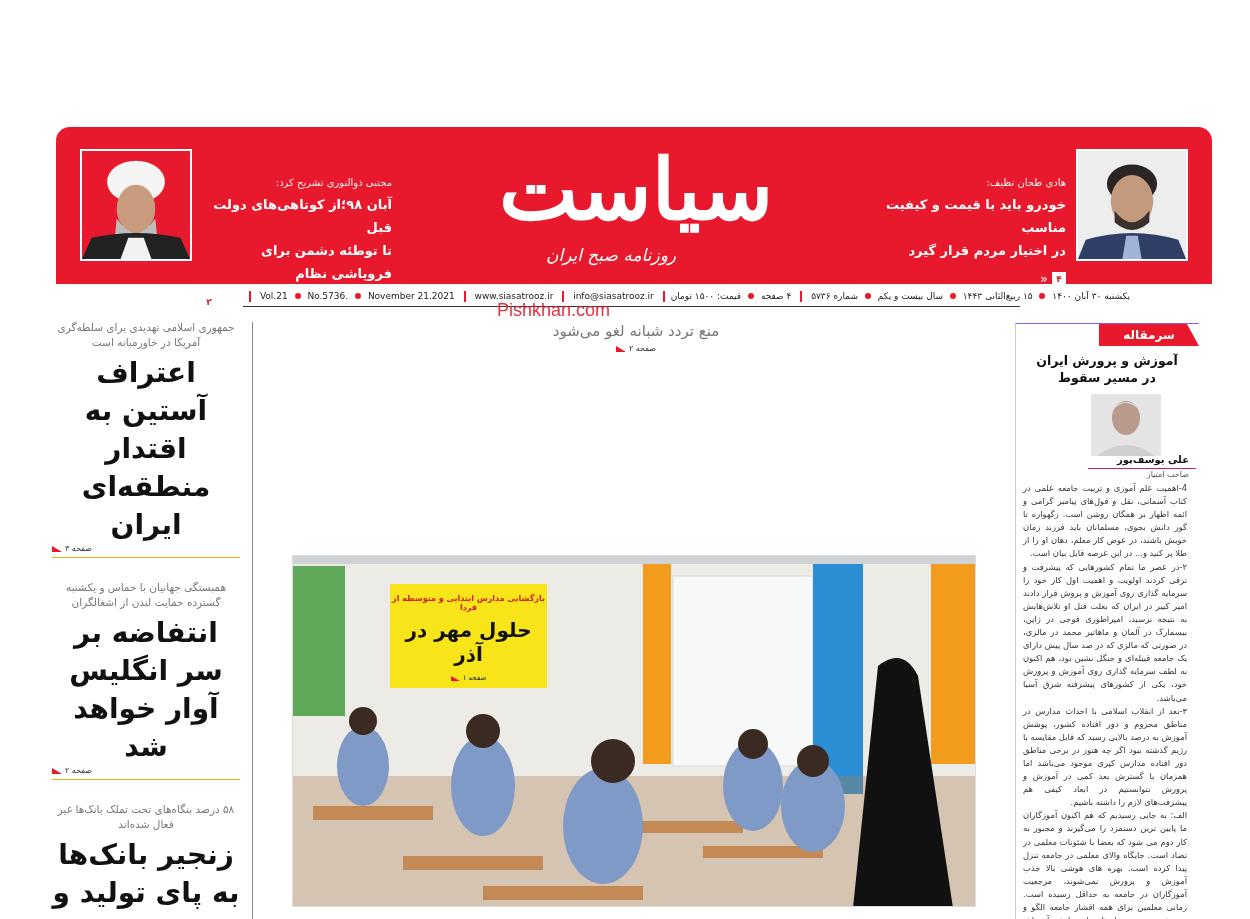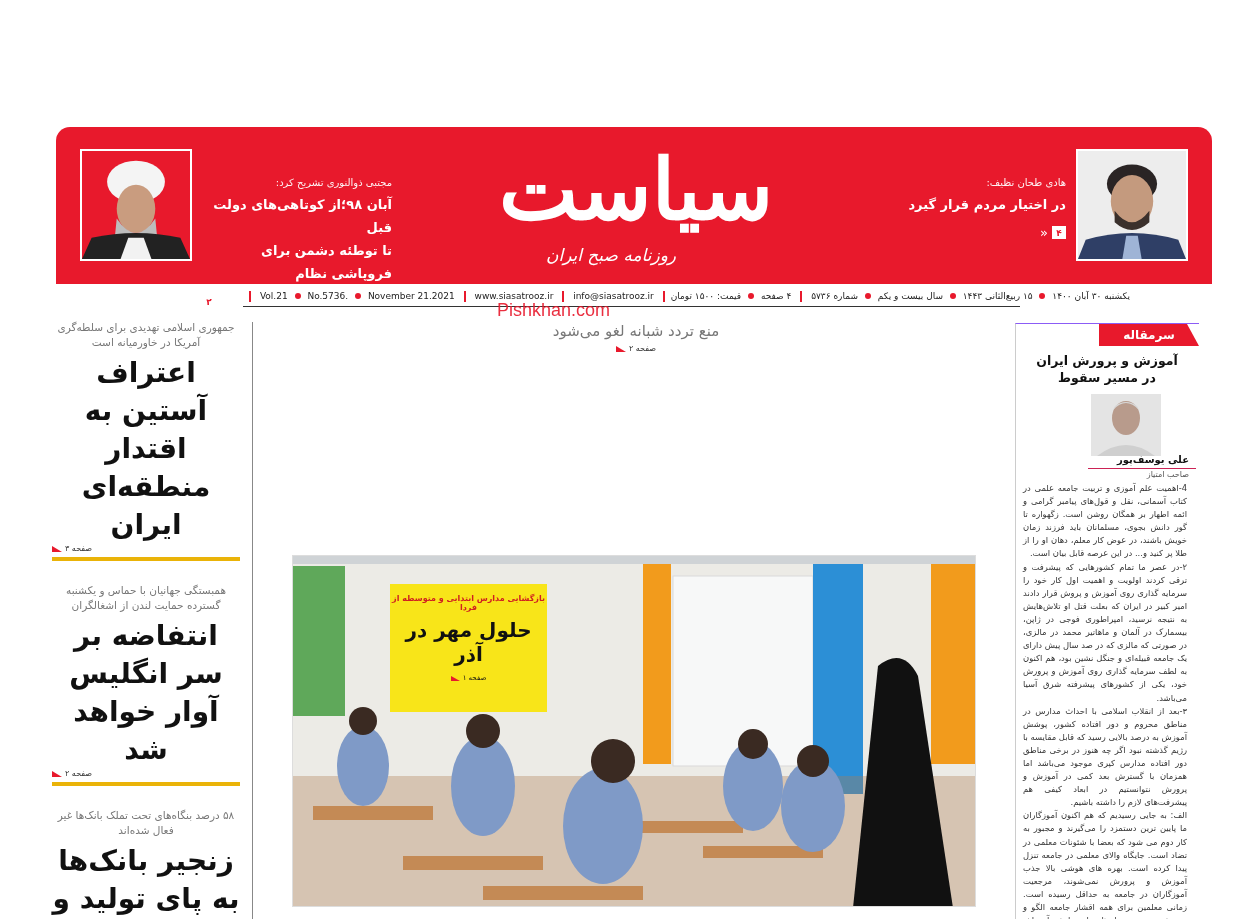--- a/index.html
+++ b/index.html
@@ -33,36 +33,36 @@
   .info-line { position: absolute; left: 243px; top: 288px; width: 777px; height: 16px; display: flex; align-items: center; font-size: 9px; color: #222; }
   .info-line .rtl { direction: rtl; margin-left: auto; white-space: nowrap; }
   .info-line .ltr { direction: ltr; white-space: nowrap; }
   .dot { display: inline-block; width: 6px; height: 6px; border-radius: 50%; background: #e8192c; margin: 0 4px; vertical-align: middle; }
   .bar { display: inline-block; width: 2px; height: 11px; background: #e8192c; margin: 0 6px; vertical-align: middle; }
   .rule { position: absolute; left: 243px; top: 306px; width: 777px; height: 1px; background: #333; }
   .watermark { position: absolute; left: 497px; top: 300px; font-family: "Liberation Sans", sans-serif; font-size: 18px; color: #e8192c; opacity: .9; }
 
   
   .left-col { position: absolute; left: 52px; top: 320px; width: 188px; direction: rtl; text-align: center; }
-  .story { border-bottom: 4px solid #eab308; padding-bottom: 4px; margin-bottom: 22px; }
+  .story { border-bottom: 1px solid #eab308; padding-bottom: 4px; margin-bottom: 22px; }
   .kicker { font-size: 10.5px; color: #777; line-height: 15px; }
   .headline { font-size: 28px; font-weight: bold; line-height: 38px; color: #111; margin-top: 4px; letter-spacing: -1px; }
   .page-ref { display: flex; align-items: center; gap: 3px; direction: ltr; justify-content: flex-start; font-size: 8px; color: #333; }
   .page-ref .tri { width: 0; height: 0; border-left: 10px solid #e8192c; border-top: 6px solid transparent; }
   .col-divider { position: absolute; left: 252px; top: 322px; width: 1px; height: 597px; background: #888; }
 
   
   .center { position: absolute; left: 292px; top: 320px; width: 688px; direction: rtl; text-align: center; }
   .center-kicker { font-size: 15px; color: #777; margin-top: 2px; }
   .main-head { font-size: 62px; font-weight: bold; line-height: 86px; color: #111; letter-spacing: -3px; margin-top: 6px; }
   .center .page-ref { justify-content: center; margin-top: 4px; }
 
   .photo { position: absolute; left: 292px; top: 555px; width: 684px; height: 352px; background: #e9eaea; overflow: hidden; border: 1px solid #ddd; }
   .photo-el { position: absolute; }
-  .yellow-sign { position: absolute; left: 97px; top: 28px; width: 157px; height: 128px; background: #f8e519; direction: rtl; text-align: center; padding-top: 10px; }
+  .yellow-sign { position: absolute; left: 97px; top: 28px; width: 157px; height: 104px; background: #f8e519; direction: rtl; text-align: center; padding-top: 10px; }
   .sign-kicker { font-size: 8px; color: #d02020; font-weight: bold; }
   .sign-head { font-size: 20px; font-weight: bold; color: #111; margin-top: 6px; }
   .sign-ref { display: flex; align-items: center; gap: 3px; justify-content: center; font-size: 7px; margin-top: 8px; direction: ltr; }
   .sign-ref .tri { width: 0; height: 0; border-left: 9px solid #e8192c; border-top: 5px solid transparent; }
 
   
   .right-col { position: absolute; left: 1015px; top: 323px; width: 184px; height: 596px; border-left: 1px solid #ccc; border-top: 1px solid #8b5cf6; direction: rtl; }
   .editorial-tab { position: absolute; right: 0; top: 0; width: 100px; height: 22px; background: #e8192c; color: #fff; font-size: 12px; font-weight: bold; text-align: center; line-height: 22px; clip-path: polygon(0 0, 88% 0, 100% 100%, 0 100%); }
   .editorial-title { position: absolute; right: 0; top: 28px; width: 184px; text-align: center; font-size: 12.5px; font-weight: bold; line-height: 17px; }
   .author-photo { position: absolute; left: 75px; top: 70px; width: 70px; height: 62px; background: #d6d6d6; }
@@ -97,20 +97,21 @@
       <span class="chev">«</span>
     </div>
   </div>
 
   <div class="logo">سیاست روز</div>
   <div class="logo-sub">روزنامه صبح ایران</div>
 
   <div class="side-text right">
     <div class="side-kicker">هادی طحان نظیف:</div>
     <div class="side-head">
+      <div>خودرو باید با قیمت و کیفیت مناسب</div>
       <div>در اختیار مردم قرار گیرد</div>
     </div>
     <div class="side-page">
       <span class="chev">»</span>
       <span class="page-chip">۴</span>
     </div>
   </div>
   <div class="side-box right">
     <svg class="portrait" viewBox="0 0 112 112">
       <rect width="112" height="112" fill="#ededed"></rect>

